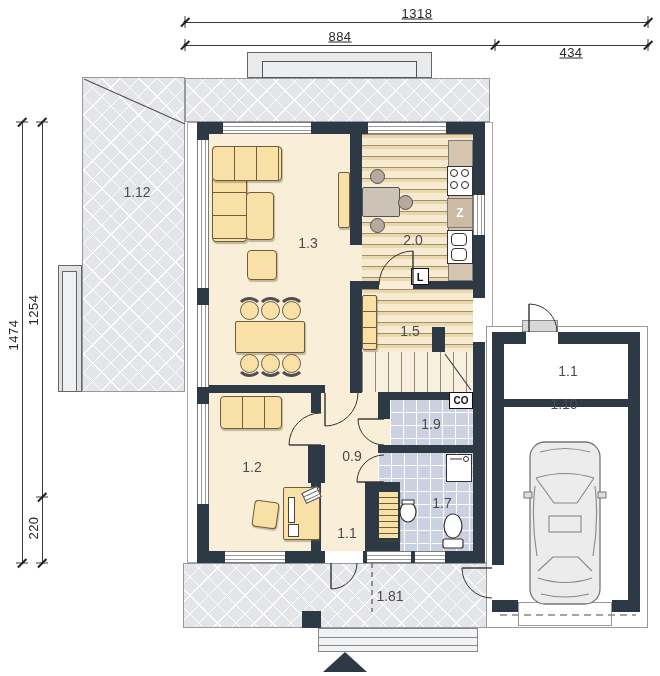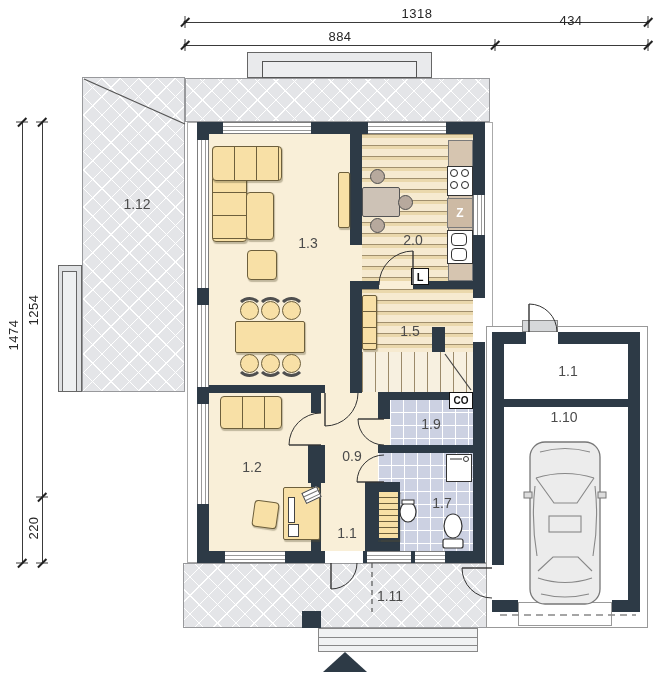--- a/index.html
+++ b/index.html
@@ -29,21 +29,21 @@
      border:2px solid #2d3a46;border-radius:0;}
   .shelves2{background-image:repeating-linear-gradient(180deg,transparent 0,transparent 15px,#6d5f3c 15px,#6d5f3c 16px);border-radius:2px;}
   .winh{position:absolute;background:#fff;border-top:1px solid #7d7d7d;border-bottom:1px solid #7d7d7d;
     background-image:linear-gradient(#9a9a9a,#9a9a9a),linear-gradient(#9a9a9a,#9a9a9a);
     background-repeat:no-repeat;background-size:100% 1px;background-position:0 3px,0 7px;}
   .winv{position:absolute;background:#fff;border-left:1px solid #7d7d7d;border-right:1px solid #7d7d7d;
     background-image:linear-gradient(90deg,#9a9a9a,#9a9a9a),linear-gradient(90deg,#9a9a9a,#9a9a9a);
     background-repeat:no-repeat;background-size:1px 100%;background-position:3px 0,7px 0;}
   .doorgap{position:absolute;background:#fff;}
   .rlabel{position:absolute;transform:translate(-50%,-50%);font-size:14px;color:#4b4b4b;white-space:nowrap;}
-  .dimtext{position:absolute;transform:translate(-50%,-50%);font-size:13px;color:#262626;letter-spacing:.5px;white-space:nowrap;}
+  .dimtext{position:absolute;transform:translate(-50%,-50%);font-size:13px;color:#262626;letter-spacing:.5px;white-space:nowrap;text-decoration:underline;}
   .dimtextv{position:absolute;transform:translate(-50%,-50%) rotate(-90deg);font-size:13px;color:#262626;letter-spacing:.5px;white-space:nowrap;}
   .dline{position:absolute;background:#3a3a3a;}
   .tick{position:absolute;width:12px;height:1.5px;background:#222;transform:translate(-50%,-50%) rotate(-45deg);}
   .extv{position:absolute;width:1px;height:12px;background:#3a3a3a;transform:translate(-50%,-50%);}
   .exth{position:absolute;width:12px;height:1px;background:#3a3a3a;transform:translate(-50%,-50%);}
   .dot{position:absolute;width:3px;height:3px;border-radius:50%;background:#222;transform:translate(-50%,-50%);}
   .chair{position:absolute;width:19px;height:19px;border-radius:50%;background:#f8e0a6;border:1px solid #6d5f3c;}
   .chair::before{content:"";position:absolute;inset:-5px;border-radius:50%;border:3px solid #4f4f4f;
      border-left-color:transparent;border-right-color:transparent;border-bottom-color:transparent;}
   .chair.flip{transform:rotate(180deg);}
@@ -56,21 +56,21 @@
 </style>
 </head>
 <body>
 
 <div id="plan">
 
   <div class="dline" style="left:185px;top:22px;width:463px;height:1px"></div>
   <div class="dline" style="left:185px;top:45px;width:463px;height:1px"></div>
   <div class="dimtext" style="left:417px;top:13px">1318</div>
   <div class="dimtext" style="left:340px;top:36px">884</div>
-  <div class="dimtext" style="left:571px;top:20px">434</div>
+  <div class="dimtext" style="left:571px;top:52px">434</div>
   <div class="extv" style="left:185px;top:22px"></div>
   <div class="extv" style="left:648px;top:22px"></div>
   <div class="extv" style="left:185px;top:45px"></div>
   <div class="extv" style="left:495px;top:45px"></div>
   <div class="extv" style="left:648px;top:45px"></div>
   <div class="tick" style="left:185px;top:22px"></div>
   <div class="tick" style="left:648px;top:22px"></div>
   <div class="tick" style="left:185px;top:45px"></div>
   <div class="tick" style="left:495px;top:45px"></div>
   <div class="tick" style="left:648px;top:45px"></div>
@@ -208,23 +208,23 @@
 
   <div class="rlabel" style="left:347px;top:533px">1.1</div>
   <div class="rlabel" style="left:252px;top:467px">1.2</div>
   <div class="rlabel" style="left:308px;top:243px">1.3</div>
   <div class="rlabel" style="left:413px;top:240px">2.0</div>
   <div class="rlabel" style="left:410px;top:331px">1.5</div>
   <div class="rlabel" style="left:431px;top:424px">1.9</div>
   <div class="rlabel" style="left:442px;top:503px">1.7</div>
   <div class="rlabel" style="left:352px;top:456px">0.9</div>
   <div class="rlabel" style="left:568px;top:371px">1.1</div>
-  <div class="rlabel" style="left:564px;top:417px">1.10</div>
-  <div class="rlabel" style="left:390px;top:596px">1.11</div>
-  <div class="rlabel" style="left:137px;top:204px">1.12</div>
+  <div class="rlabel" style="left:564px;top:404px">1.10</div>
+  <div class="rlabel" style="left:390px;top:596px">1.81</div>
+  <div class="rlabel" style="left:137px;top:192px">1.12</div>
 
   <svg class="overlay" width="660" height="676" viewBox="0 0 660 676">
 
     <line x1="84" y1="79" x2="185" y2="124" stroke="#555" stroke-width="1.3"></line>
 
     <line x1="445" y1="354" x2="471" y2="390" stroke="#444" stroke-width="1.2"></line>
 
     <line x1="372" y1="563" x2="372" y2="612" stroke="#555" stroke-width="1.2" stroke-dasharray="5,4"></line>
 
     <line x1="500" y1="615" x2="636" y2="615" stroke="#888" stroke-width="1.5" stroke-dasharray="7,5"></line>

